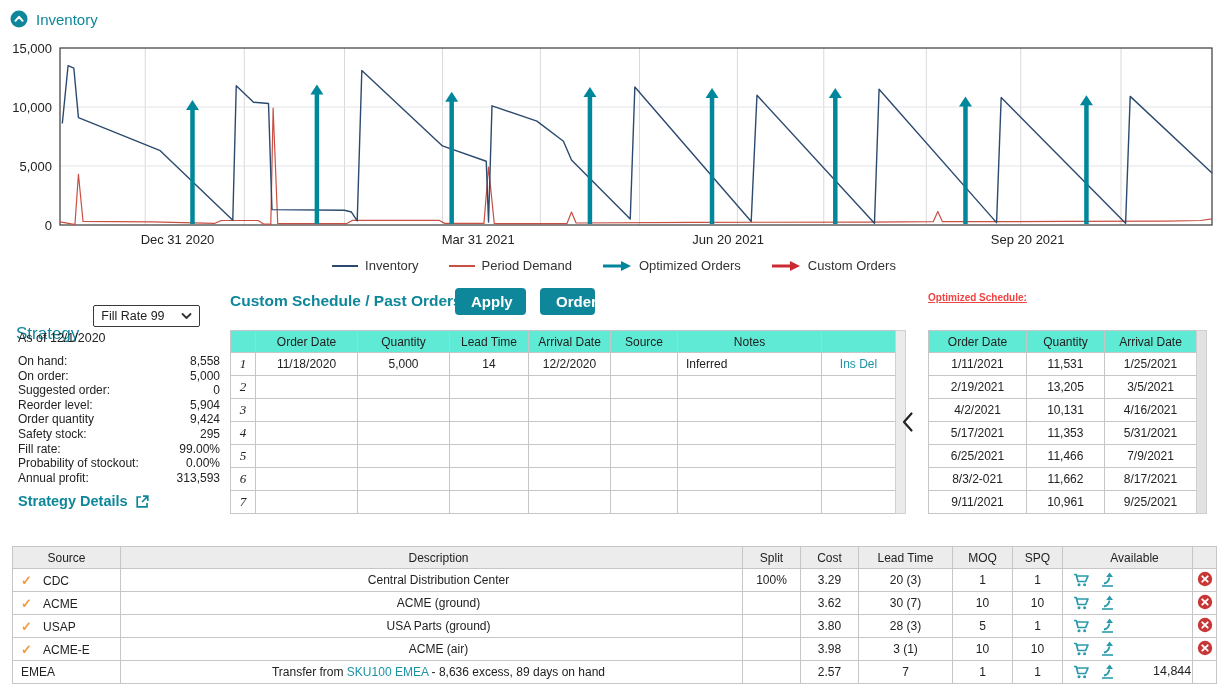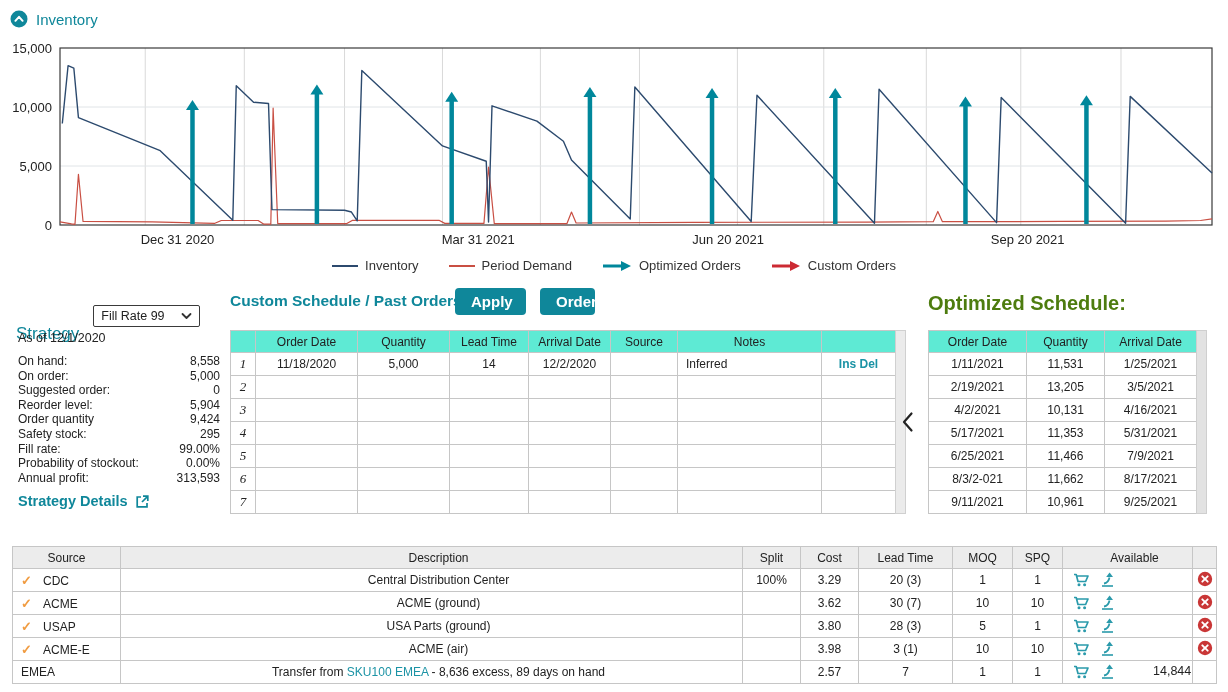--- a/index.html
+++ b/index.html
@@ -30,27 +30,27 @@
   #apply-btn { left:455px; width:71px; }
   #order-btn { left:540px; width:55px; }
 
   table { border-collapse:collapse; table-layout:fixed; background:#fff; }
   th, td { border:1px solid #c6c6c6; font-weight:normal; font-size:12px; overflow:hidden; white-space:nowrap; }
   thead th { background:#5eead4; height:22px; color:#222; }
   tbody td { height:23px; text-align:center; }
   #custom-table { position:absolute; left:230px; top:330px; border:1px solid #9a9a9a; }
   #custom-table td.rownum { font-family:"Liberation Serif", serif; font-style:italic; font-size:13px; }
   #custom-table td.notes { text-align:left; padding-left:8px; }
-  #custom-table .lnk { color:#1b93a5; font-weight:bold; cursor:pointer; }
+  #custom-table .lnk { color:#1b93a5; font-weight:normal; cursor:pointer; }
   #custom-scrollbar { position:absolute; left:895px; top:330px; width:11px; height:184px; background:#ebebeb; border:1px solid #d0d0d0; }
 
   #back-chevron { position:absolute; left:901px; top:411px; cursor:pointer; }
 
   
-  #opt-title { position:absolute; left:928px; top:292px; color:#4d7c0f; font-size:20px; font-weight:bold; }
+  #opt-title { position:absolute; left:928px; top:292px; color:#ef4444; font-size:10px; font-weight:bold;text-decoration:underline; }
   #opt-table { position:absolute; left:928px; top:330px; border:1px solid #9a9a9a; }
   #opt-scrollbar { position:absolute; left:1196px; top:330px; width:11px; height:184px; background:#e2e2e2; border:1px solid #cfcfcf; }
 
   
   #src-table { position:absolute; left:12px; top:546px; border:1px solid #999; }
   #src-table thead th { background:#ececec; }
   #src-table td.left, #src-table th.left { text-align:center; padding-left:14px; }
   #src-table td.srccell { text-align:left; padding-left:8px; }
   #src-table .check { color:#f09c42; font-weight:bold; font-size:13px; margin-right:8px; display:inline-block; width:14px; }
   #src-table a.sku-link { color:#1b93a5; text-decoration:none; cursor:pointer; }

